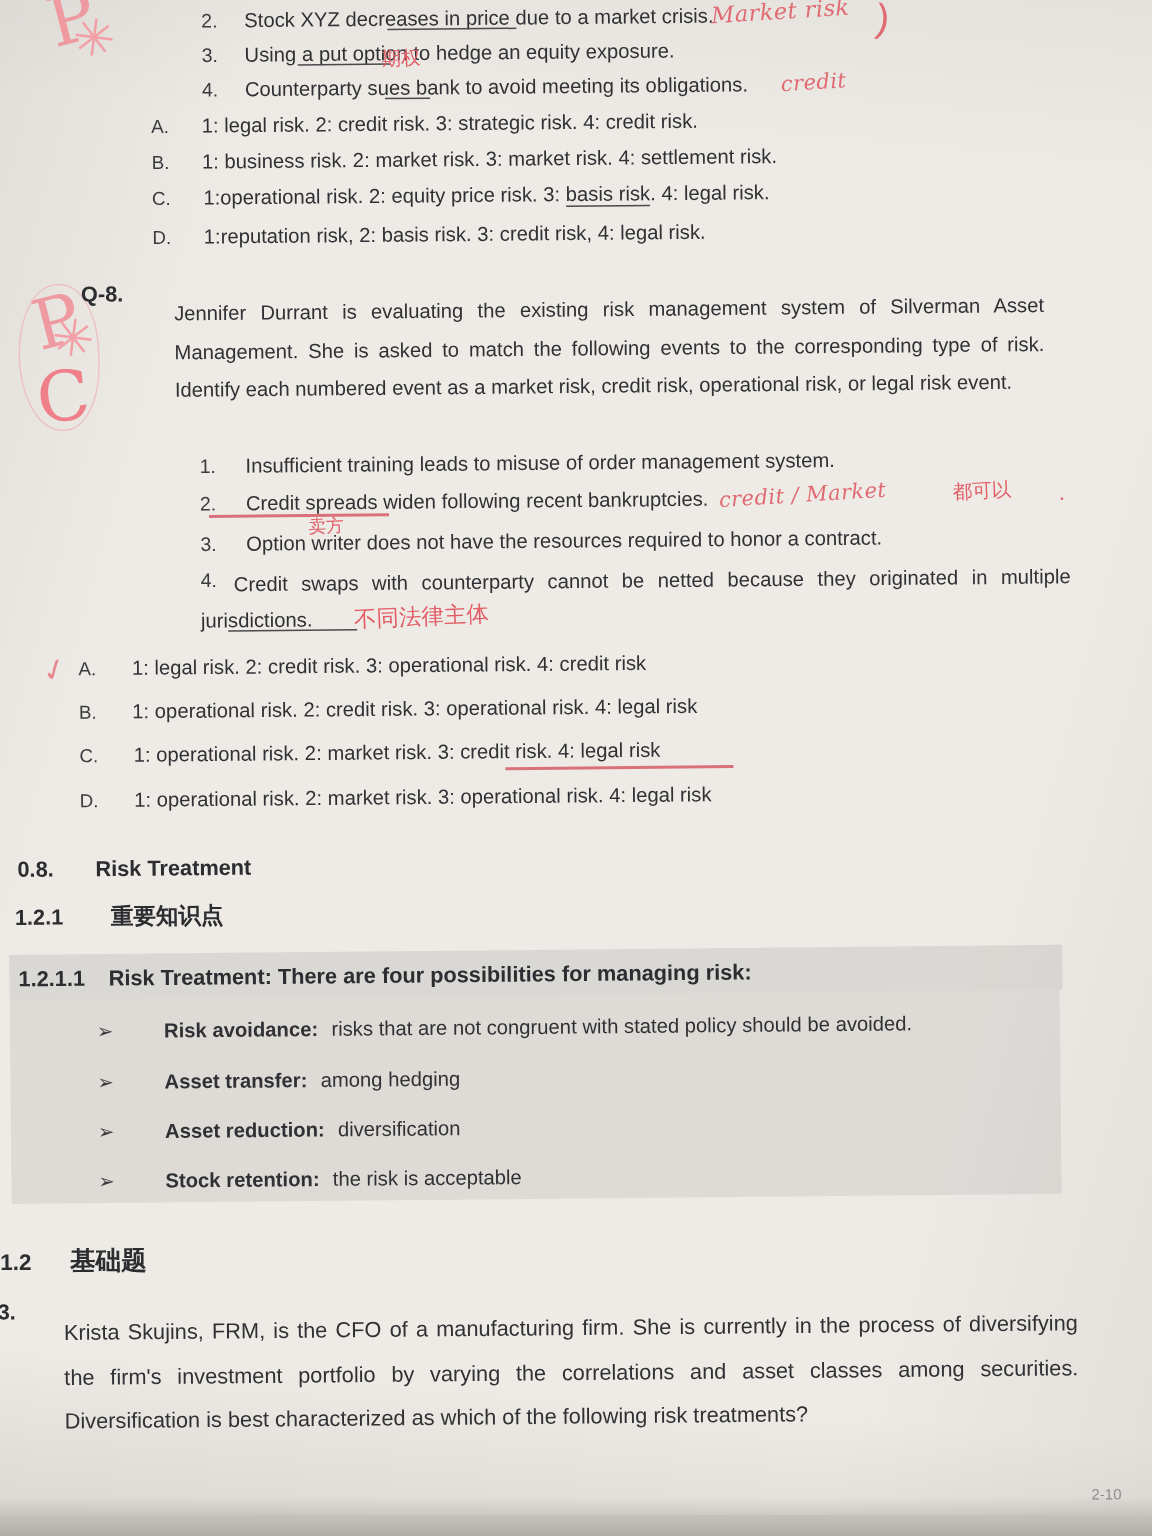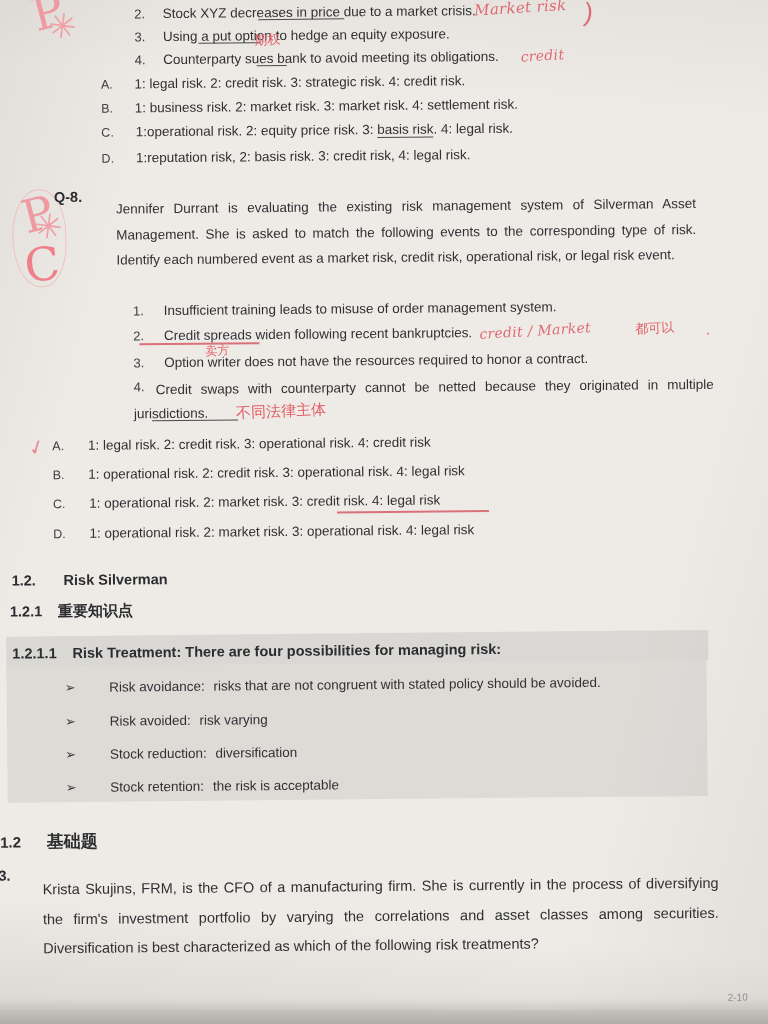--- a/index.html
+++ b/index.html
@@ -77,21 +77,21 @@
 
   
   .h-sec{font-weight:bold;font-size:14.5px;color:#2c2d30;}
   .h-cn{font-weight:bold;font-size:15px;color:#2c2d30;font-family:"DejaVu Sans",sans-serif;}
 
   .shade{
     position:absolute;
     background:rgba(150,150,152,0.22);
   }
   .bullet-arrow{color:#3c3d40;font-size:13px;}
-  .bold{font-weight:normal;}
+  .bold{font-weight:bold;}
   .para{position:absolute;}
   .swirl{
     position:absolute;border:1.5px solid #f0a6ab;border-radius:50% 50% 45% 55%;
   }
   .thin-line{position:absolute;background:#4a4a4d;height:1px;}
   .red-line{position:absolute;background:#d9707a;height:1.6px;}
   .bot-strip{
     position:absolute;left:0;right:0;bottom:0;height:14px;background:#d8d5d1;
   }
   .pg{
@@ -196,49 +196,49 @@
     <span class="opt-letter">C.</span>
     <span class="txt" style="margin-left:20px;">1: operational risk. 2: market risk. 3: credit risk. 4: legal risk</span>
   </div>
   <div class="red-line" style="left:336px;top:511px;width:152px;"></div>
   <div class="row" style="left:52px;top:521px;">
     <span class="opt-letter">D.</span>
     <span class="txt" style="margin-left:20px;">1: operational risk. 2: market risk. 3: operational risk. 4: legal risk</span>
   </div>
 
   <div class="row" style="left:10px;top:567px;">
-    <span class="h-sec">1.2.</span>
-    <span class="h-sec" style="margin-left:24px;">Risk Silverman</span>
+    <span class="h-sec">0.8.</span>
+    <span class="h-sec" style="margin-left:24px;">Risk Treatment</span>
   </div>
   <div class="row" style="left:8px;top:598px;">
     <span class="h-sec">1.2.1</span>
-    <span class="h-cn" style="margin-left:12px;">重要知识点</span>
+    <span class="h-cn" style="margin-left:28px;">重要知识点</span>
   </div>
 
   <div class="shade" style="left:4px;top:633px;width:702px;height:30px;"></div>
   <div class="shade" style="left:4px;top:663px;width:700px;height:136px;background:rgba(150,150,152,0.18);"></div>
 
   <div class="row" style="left:10px;top:640px;">
     <span class="h-sec">1.2.1.1</span>
     <span class="h-sec" style="margin-left:12px;">Risk Treatment: There are four possibilities for managing risk:</span>
   </div>
 
   <div class="row" style="left:62px;top:675px;">
     <span class="bullet-arrow">➢</span>
     <span class="bold txt" style="margin-left:30px;">Risk avoidance:</span>
     <span class="txt" style="margin-left:5px;">risks that are not congruent with stated policy should be avoided.</span>
   </div>
   <div class="row" style="left:62px;top:709px;">
     <span class="bullet-arrow">➢</span>
-    <span class="bold txt" style="margin-left:30px;">Risk avoided:</span>
-    <span class="txt" style="margin-left:5px;">risk varying</span>
+    <span class="bold txt" style="margin-left:30px;">Asset transfer:</span>
+    <span class="txt" style="margin-left:5px;">among hedging</span>
   </div>
   <div class="row" style="left:62px;top:742px;">
     <span class="bullet-arrow">➢</span>
-    <span class="bold txt" style="margin-left:30px;">Stock reduction:</span>
+    <span class="bold txt" style="margin-left:30px;">Asset reduction:</span>
     <span class="txt" style="margin-left:5px;margin-top:18px;">diversification</span>
   </div>
   <div class="row" style="left:62px;top:775px;">
     <span class="bullet-arrow">➢</span>
     <span class="bold txt" style="margin-left:30px;">Stock retention:</span>
     <span class="txt" style="margin-left:5px;">the risk is acceptable</span>
   </div>
 
   <div class="row" style="left:-4px;top:826px;">
     <span class="h-sec" style="font-size:15px;">1.2</span>

